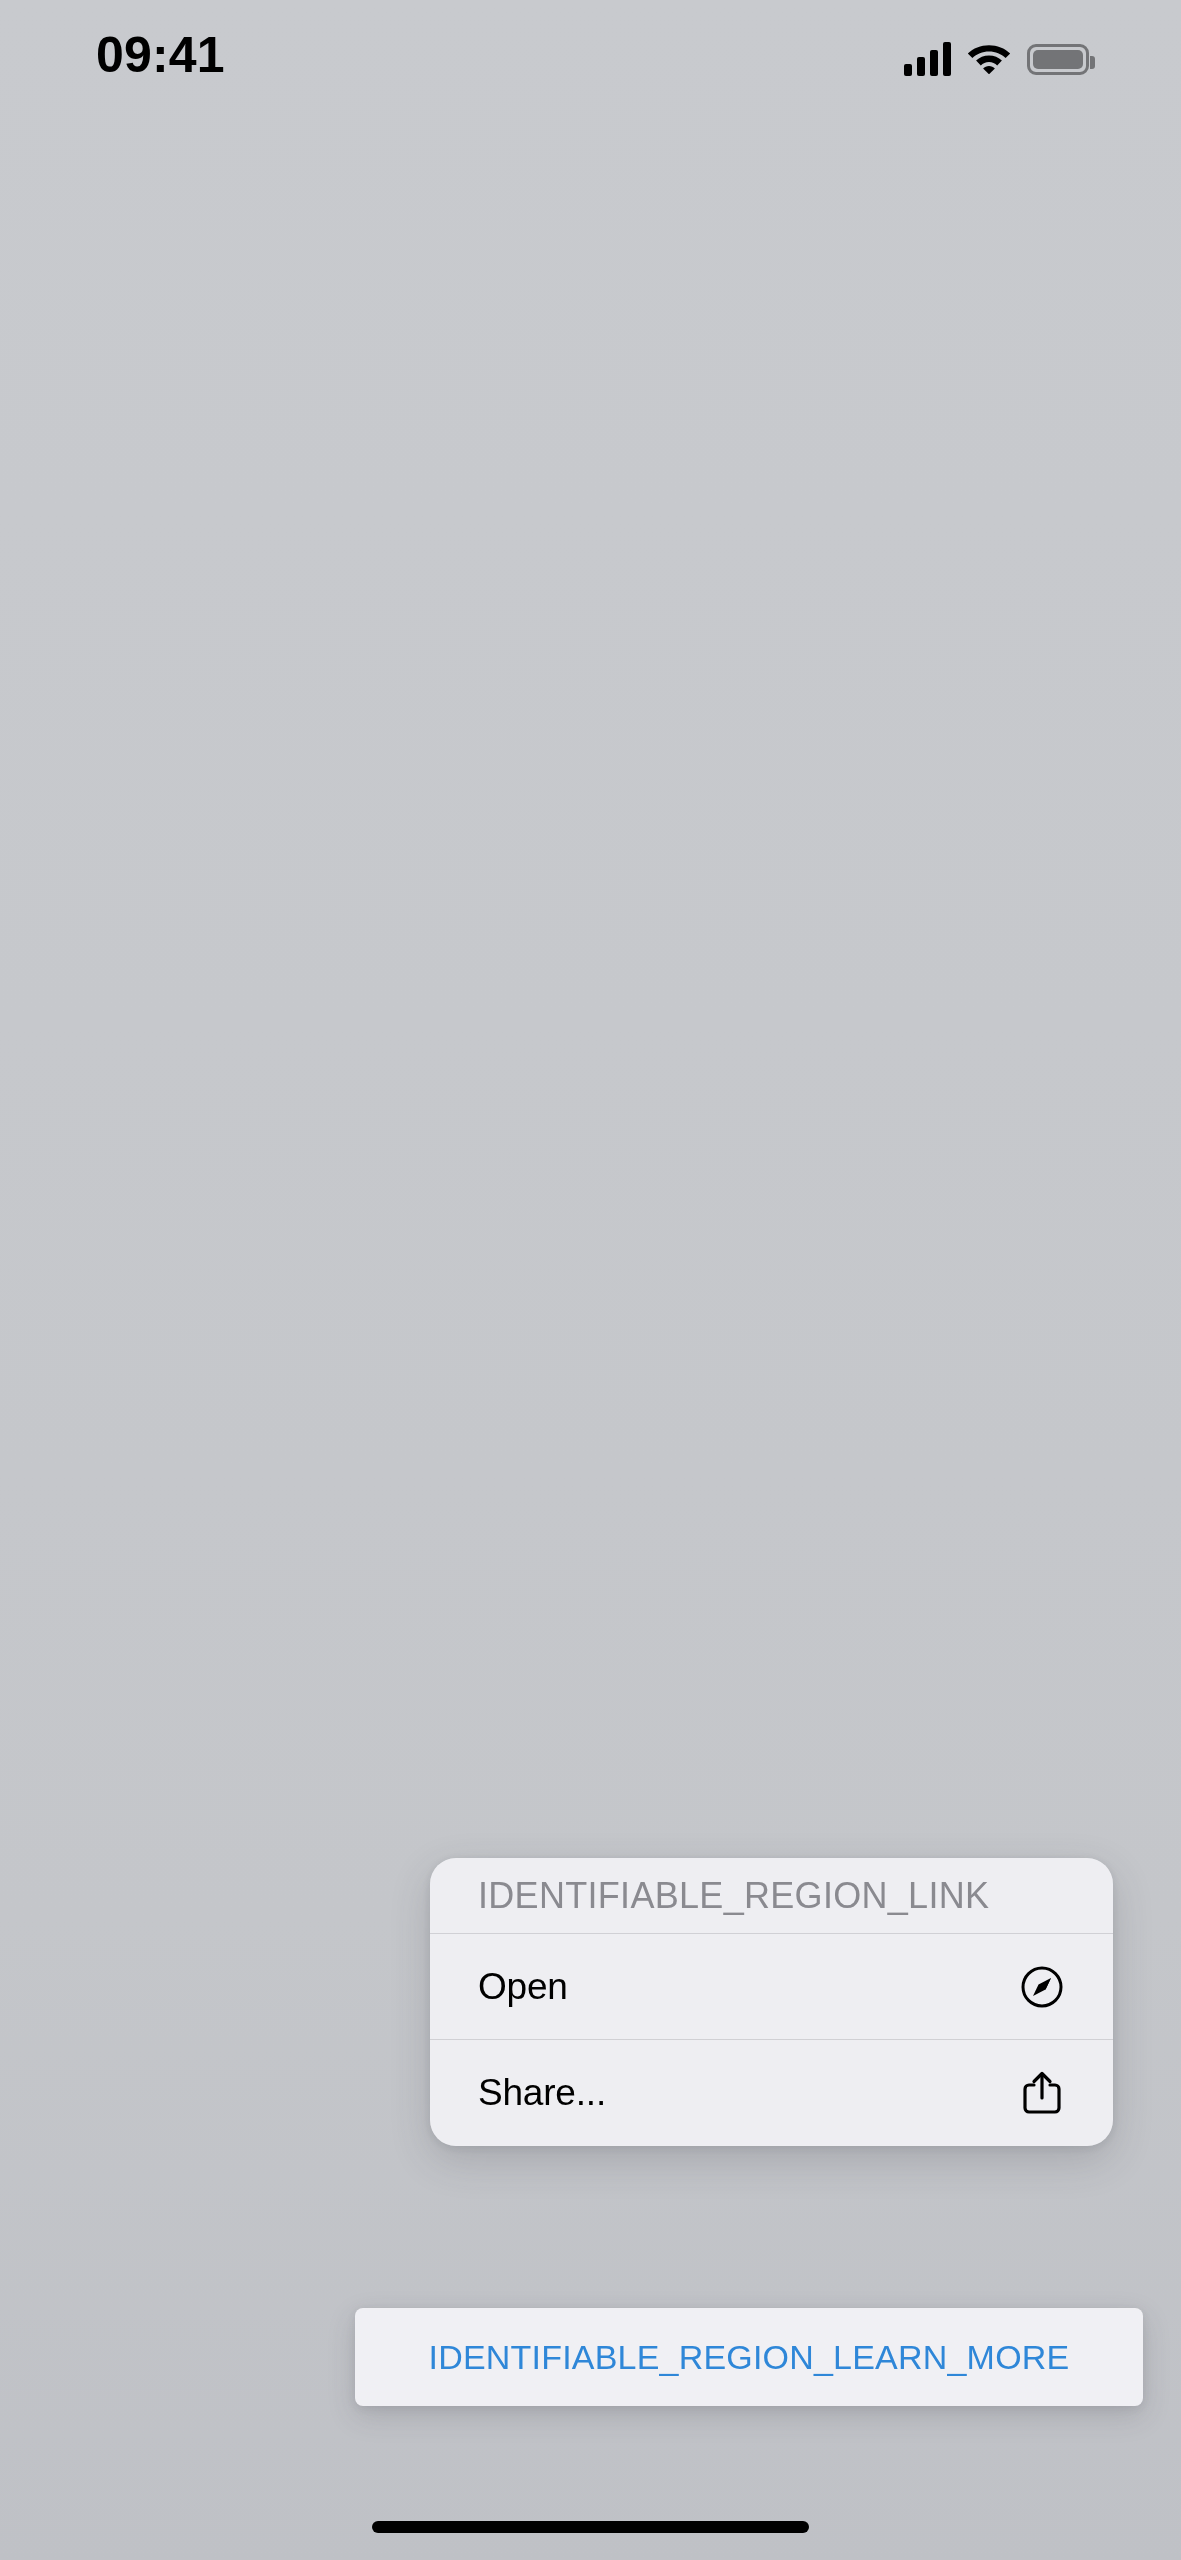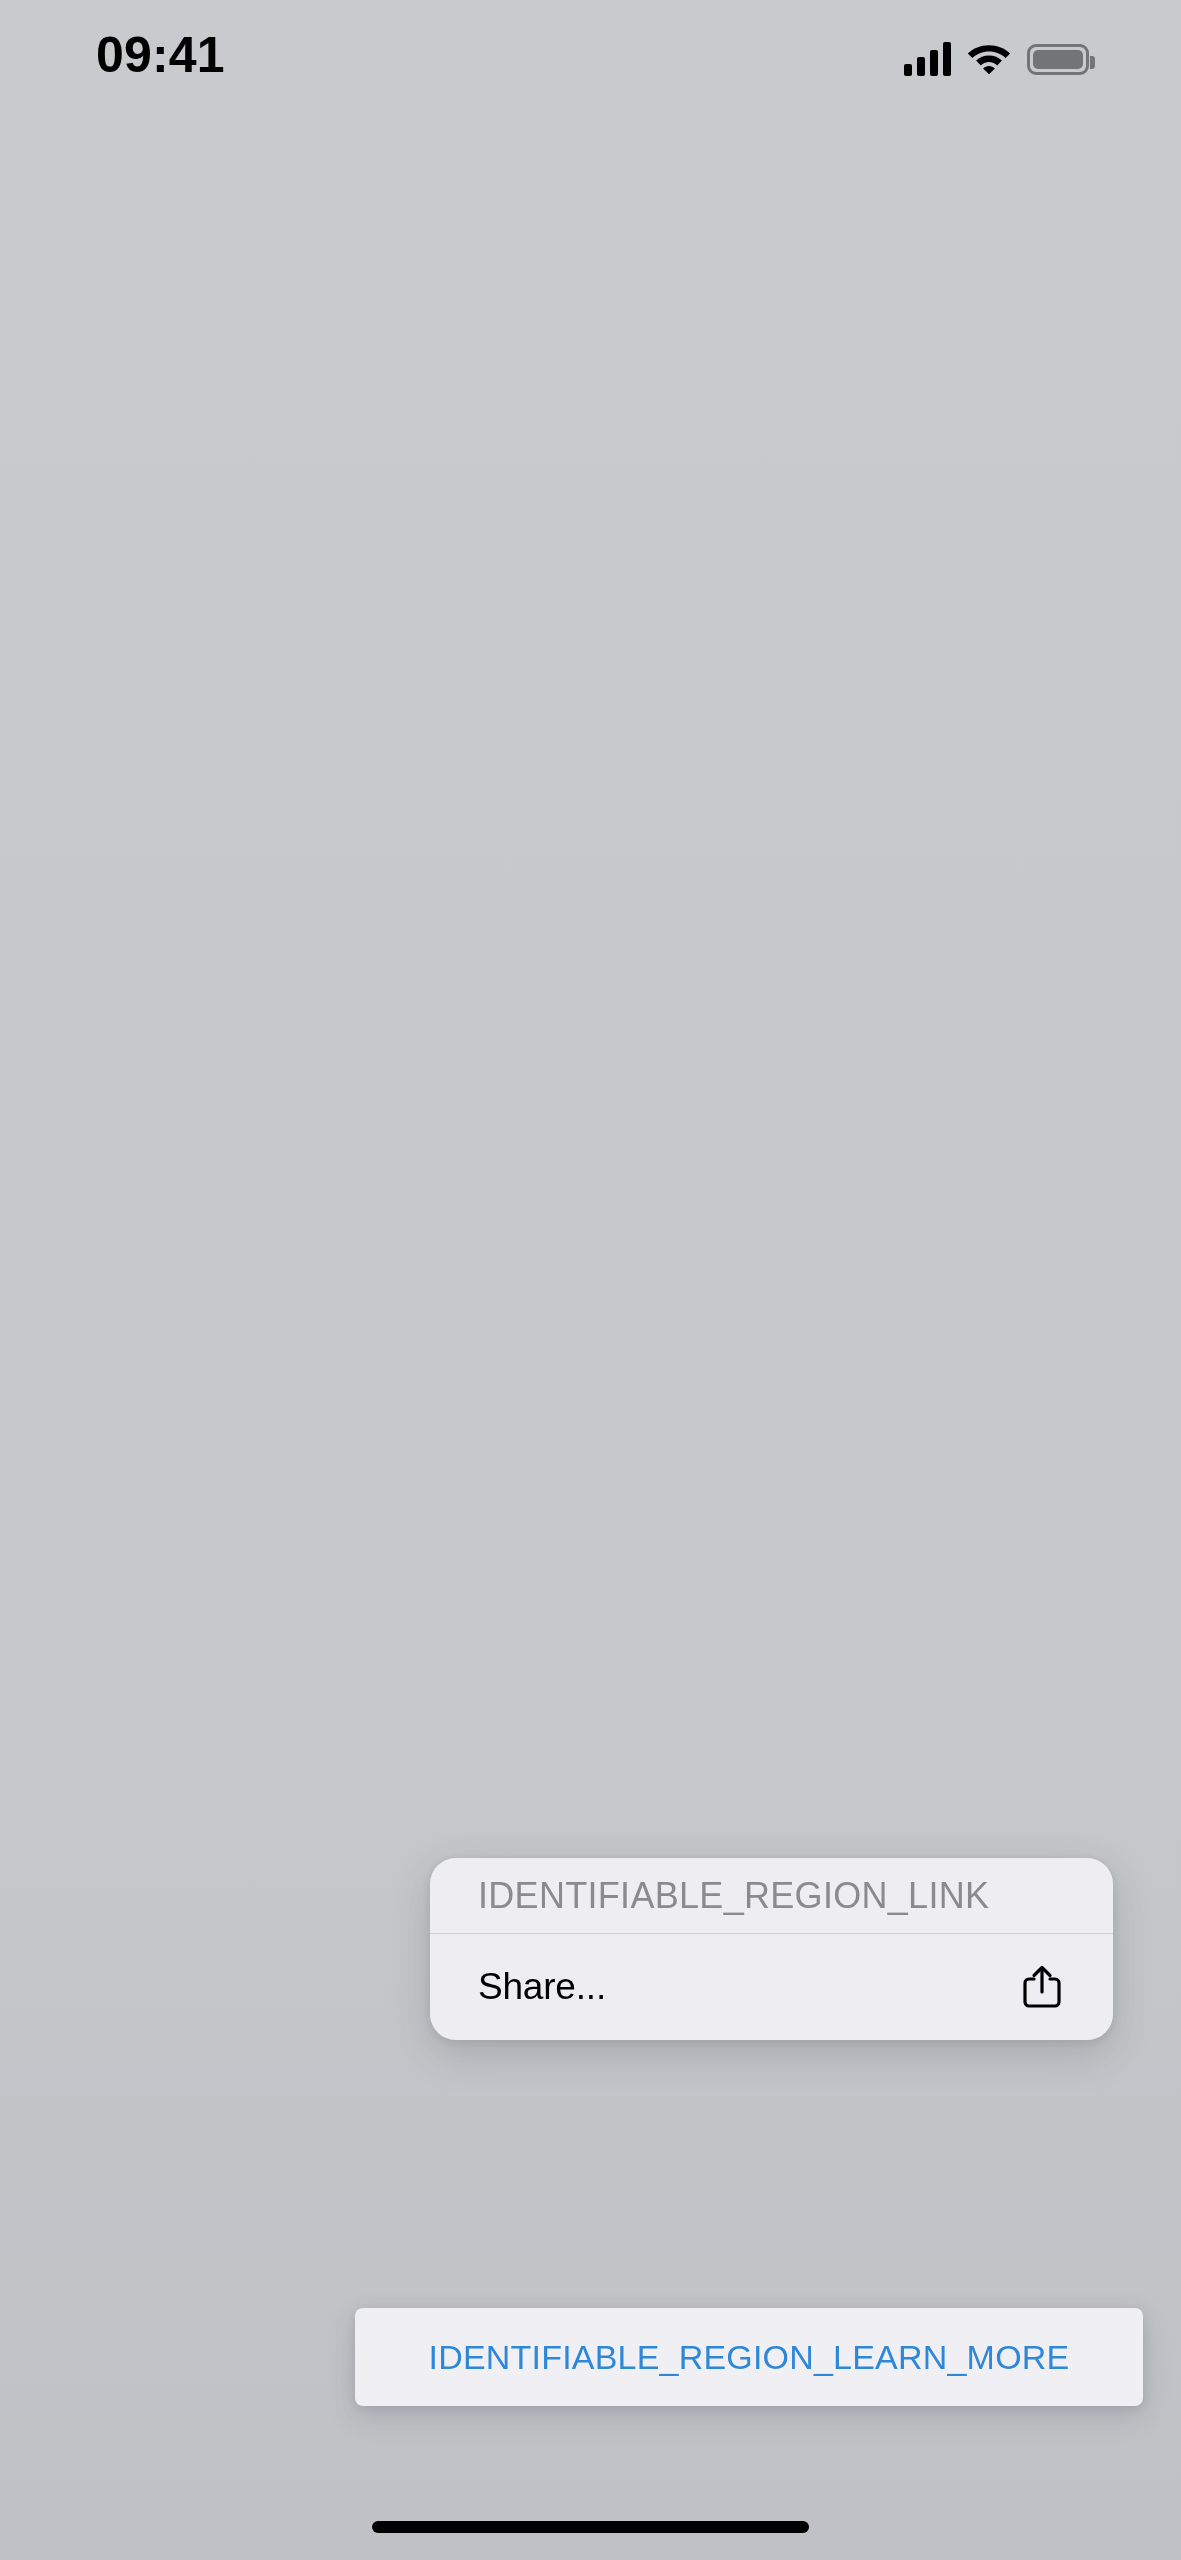--- a/index.html
+++ b/index.html
@@ -182,20 +182,31 @@
     </span>
   </div>
 </div>
 
 <div id="menu-card">
 
   <div id="menu-header">
     <span class="title">IDENTIFIABLE_REGION_LINK</span>
   </div>
 
+  <div class="menu-row">
+    <span class="label">Open</span>
+    <span class="glyph">
+      <svg width="44" height="44" viewBox="0 0 44 44">
+        <circle cx="22" cy="22" r="19" fill="none" stroke="#000" stroke-width="3"></circle>
+        <path d="M31 13 L18.5 19.5 L13 31 L25.5 24.5 Z" fill="#000"></path>
+        <path d="M31 13 L24.3 25.3 L25.5 24.5 Z" fill="#fff" opacity="0"></path>
+        <path d="M22 22 L31 13 L25.6 24.4 Z" fill="#000"></path>
+      </svg>
+    </span>
+  </div>
 
 
   <div class="menu-row">
     <span class="label">Share...</span>
     <span class="glyph">
       <svg width="44" height="46" viewBox="0 0 44 46">
         <g fill="none" stroke="#000" stroke-width="3.2" stroke-linecap="round" stroke-linejoin="round">
           <path d="M14 15 H9 a4 4 0 0 0 -4 4 V38 a4 4 0 0 0 4 4 H35 a4 4 0 0 0 4 -4 V19 a4 4 0 0 0 -4 -4 H30"></path>
           <path d="M22 28 V4"></path>
           <path d="M14 11.5 L22 3.5 L30 11.5"></path>

